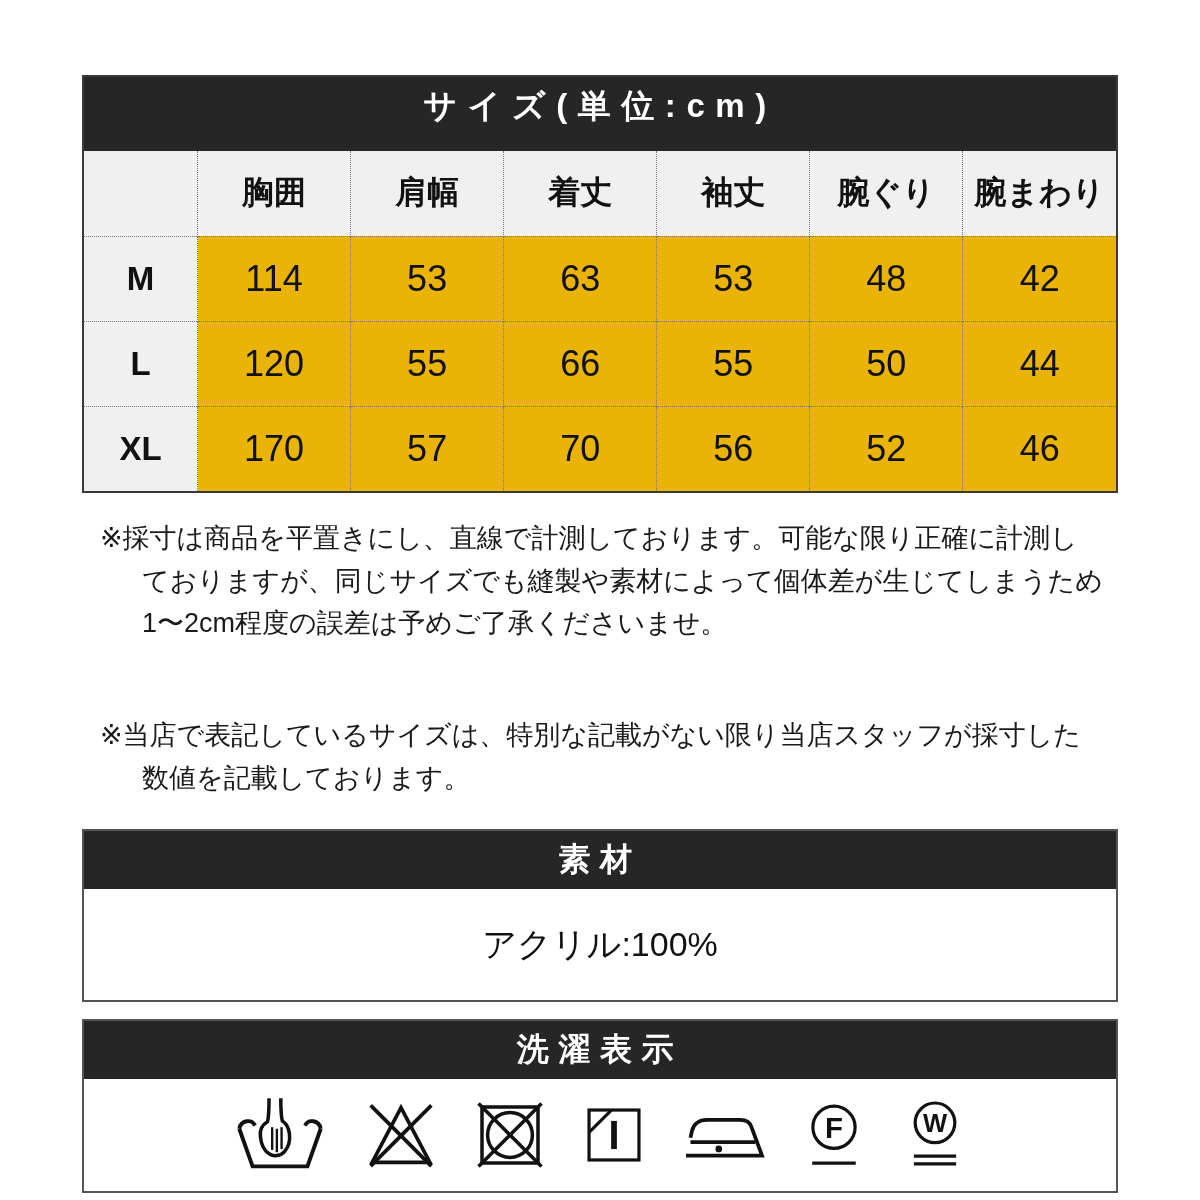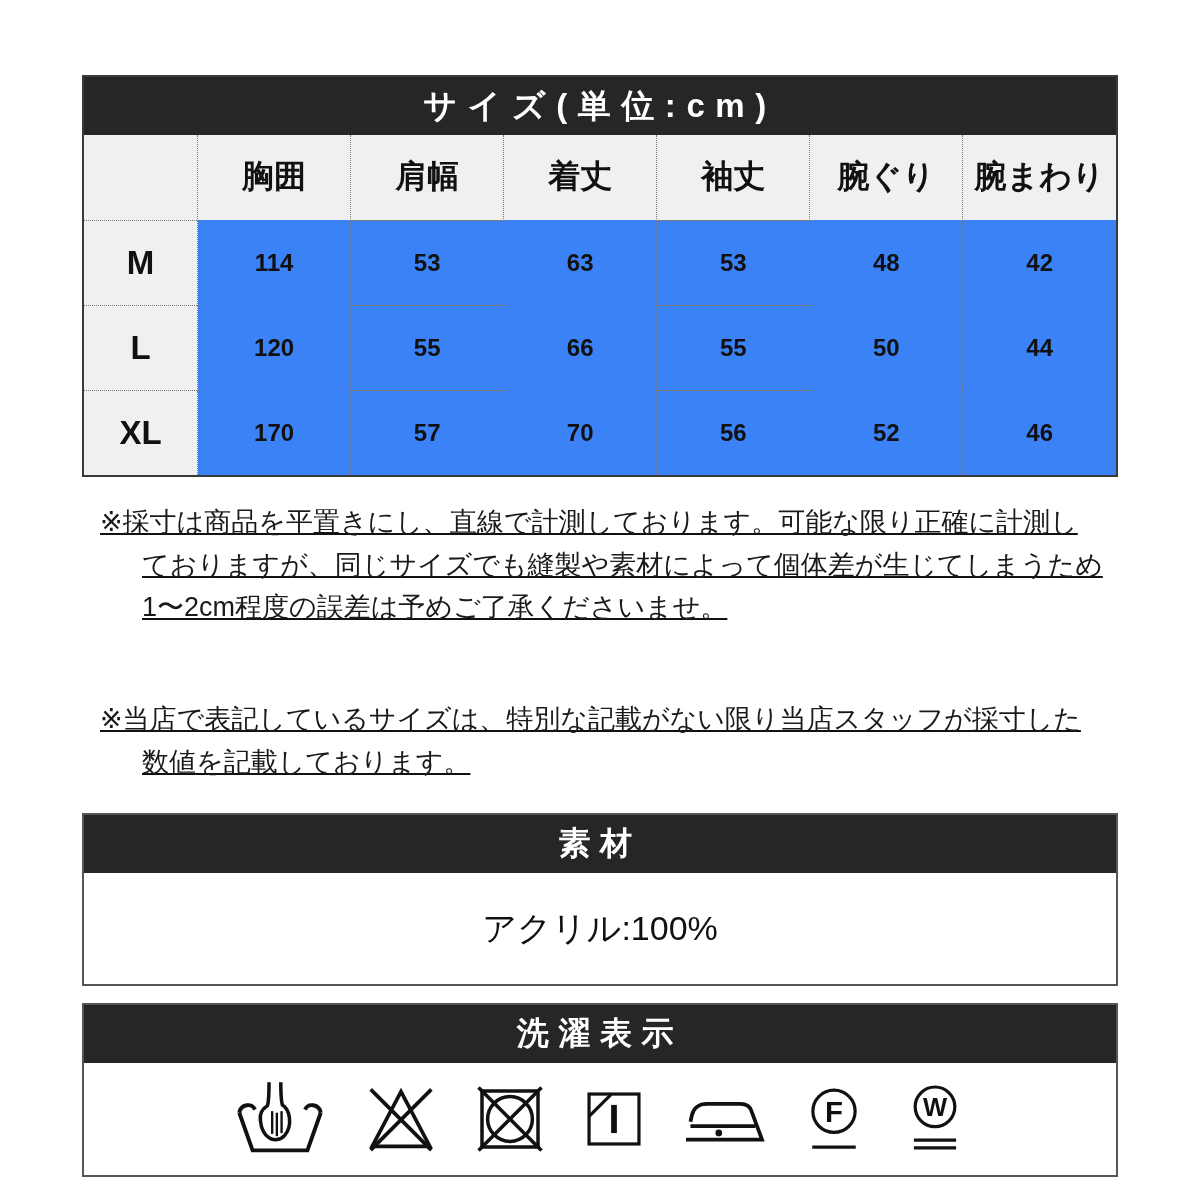--- a/index.html
+++ b/index.html
@@ -12,51 +12,51 @@
 
   
   .box { border: 2px solid #3a3a3a; background: #fff; }
   .bar {
     background: #262626; color: #fff;
     text-align: center; font-weight: bold;
   }
 
   
   .size-box .bar {
-    height: 58px; line-height: 58px;
+    height: 74px; line-height: 58px;
     font-size: 33px; letter-spacing: 0.32em;
   }
   table.size-table {
     width: 100%; border-collapse: collapse; table-layout: fixed;
   }
   table.size-table thead tr { height: 85px; background: #f0f0f0; }
   table.size-table tbody tr { height: 85px; }
   table.size-table th, table.size-table td {
     text-align: center; vertical-align: middle; padding: 0;
   }
   table.size-table th {
     font-size: 32px; font-weight: bold;
     border-left: 1px dotted #777;
     font-family: Liberation Mono, monospace;
   }
   table.size-table th.corner { border-left: none; }
   table.size-table col.label-col { width: 11%; }
   table.size-table tbody td {
-    font-size: 24px; font-weight: bold;
+    font-size: 36px; font-weight: normal;
     border-top: 1px dotted #777;
     border-left: 1px dotted #777;
-    background: #3b82f6;
+    background: #eab308;
   }
   table.size-table tbody td.row-label {
     background: #f0f0f0; font-weight: bold; font-size: 33px;
     border-left: none;
   }
 
   
-  .notes { margin: 24px 6px 0 18px; text-decoration: underline; }
+  .notes { margin: 24px 6px 0 18px; }
   .note {
     margin: 0; font-size: 27px; line-height: 1.58; color: #1a1a1a;
     white-space: pre-line;
     padding-left: 42px; text-indent: -42px;
   }
   .note + .note { margin-top: 69px; }
 
   
   .material-box { margin-top: 30px; border-color: #555; }
   .material-box .bar, .wash-box .bar {

